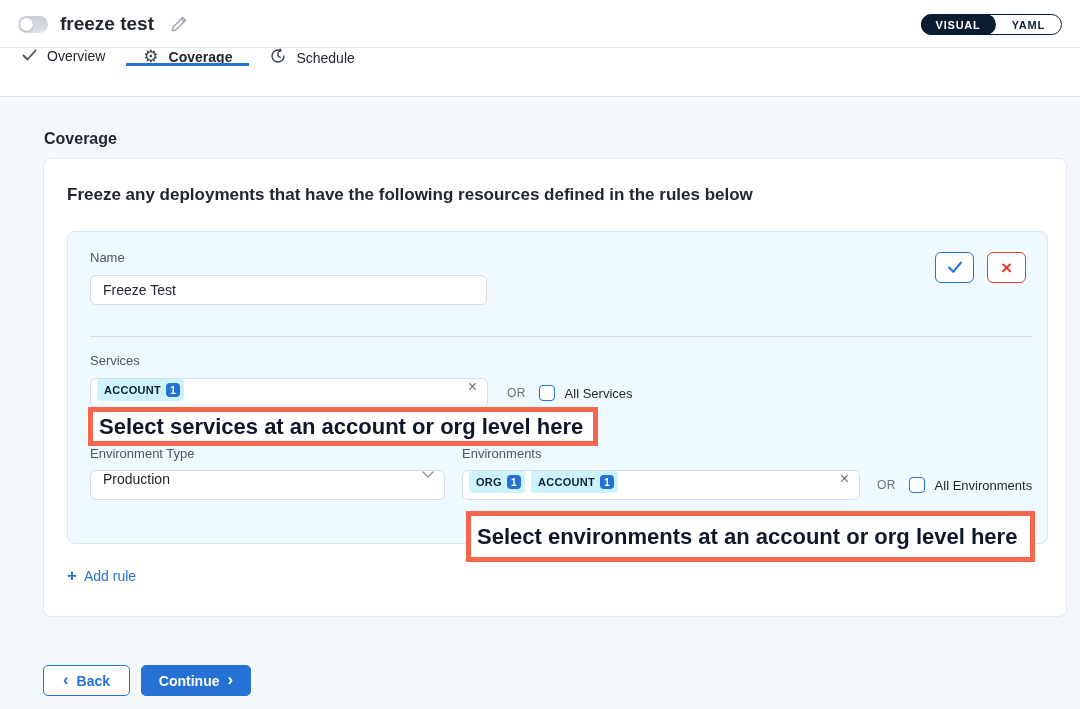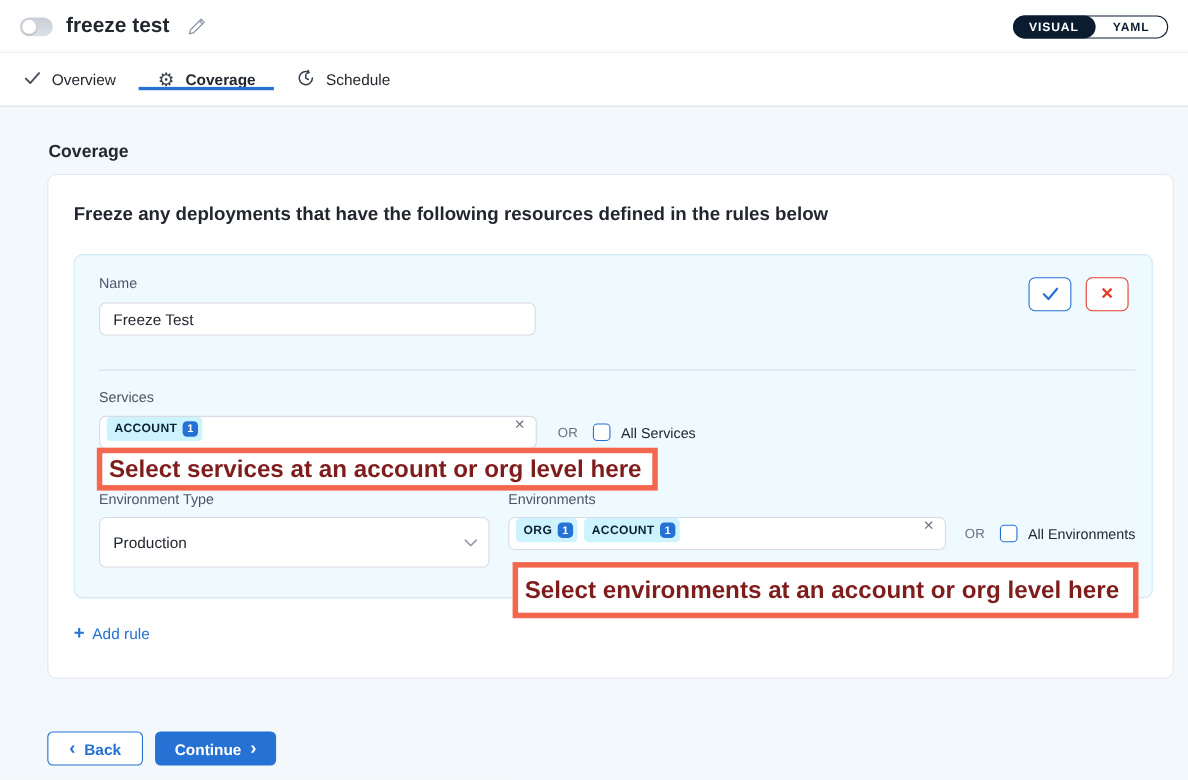--- a/index.html
+++ b/index.html
@@ -22,21 +22,21 @@
   .topbar{position:absolute;left:0;top:0;width:1080px;height:48px;background:#fff;border-bottom:1px solid #e7e9ee;z-index:2}
   .toggle{position:absolute;left:18px;top:16px;width:30px;height:17px;border-radius:9px;background:linear-gradient(#c9cfd8,#dde1e7);cursor:pointer}
   .toggle .knob{position:absolute;left:2px;top:2px;width:13px;height:13px;border-radius:50%;background:#fff;box-shadow:0 1px 2px rgba(0,0,0,.25)}
   .freeze-title{position:absolute;left:60px;top:0;height:48px;line-height:48px;font-size:19px;font-weight:bold;color:var(--ink)}
   .pencil{position:absolute;left:170px;top:15px;width:18px;height:18px;cursor:pointer}
   .mode-pill{position:absolute;right:18px;top:14px;height:21px;display:flex;align-items:center;border:1.5px solid var(--navy);border-radius:12px;background:#fff}
   .mode-visual{height:21px;margin:-1.5px 0 -1.5px -1.5px;padding:0 15px;background:var(--navy);color:#fff;border-radius:11px;display:flex;align-items:center;font-size:11px;font-weight:bold;letter-spacing:.8px;cursor:pointer}
   .mode-yaml{padding:0 16px;color:var(--navy);font-size:11px;font-weight:bold;letter-spacing:.8px;cursor:pointer}
 
   
-  .tabbar{position:absolute;left:0;top:48px;width:1080px;height:49px;background:#fff;border-bottom:1px solid #dde1e6;display:flex;align-items:center;padding-left:5px;z-index:2}
+  .tabbar{position:absolute;left:0;top:48px;width:1080px;height:49px;background:#fff;border-bottom:1px solid #dde1e6;display:flex;align-items:flex-start;padding-left:5px;z-index:2}
   .tab{position:relative;display:flex;align-items:center;gap:10px;padding:0 17px;font-size:14px;color:var(--ink);cursor:pointer}
   .tab + .tab{margin-left:4px}
   .tab.active{font-weight:bold}
   .tab.active::after{content:"";position:absolute;left:0;right:0;bottom:-1px;height:3px;background:var(--primary)}
   .tab .glyph{font-size:17px;color:#39404e;line-height:1;font-weight:normal}
 
   
   .main{position:absolute;left:0;top:97px;width:1080px;height:612px;background:var(--page-bg)}
   .section-title{position:absolute;left:44px;top:33px;font-size:16px;font-weight:bold}
   .card{position:absolute;left:43px;top:61px;width:1024px;height:459px;background:#fff;border:1px solid #e6e9ee;border-radius:8px}
@@ -61,25 +61,25 @@
 
   .or-group{position:absolute;height:30px;display:flex;align-items:center;white-space:nowrap}
   .services-or{left:439px;top:146px}
   .envs-or{left:809px;top:238px}
   .or-label{font-size:12px;font-weight:500;color:var(--muted);letter-spacing:.3px;margin-right:13px}
   .checkbox{width:16px;height:16px;border:1.6px solid var(--primary);border-radius:4px;background:#fff;cursor:pointer;margin-right:10px;flex:none}
   .check-label{font-size:13px;color:var(--ink)}
 
   .envtype-label{left:22px;top:214px}
   .envs-label{left:394px;top:214px}
-  .select{position:absolute;left:22px;top:238px;width:355px;height:46px;background:#fff;border:1px solid var(--border);border-radius:6px;display:flex;align-items:center;padding:0 10px 0 12px;font-size:14px;cursor:pointer}
+  .select{position:absolute;left:22px;top:238px;width:355px;height:30px;background:#fff;border:1px solid var(--border);border-radius:6px;display:flex;align-items:flex-start;padding:0 10px 0 12px;font-size:14px;cursor:pointer}
   .select .chev{margin-left:auto;display:flex}
 
   
-  .annotation{position:absolute;background:#fff;border:5px solid var(--ann-border);color:#7f1d1d;font-weight:bold;font-size:22px;white-space:nowrap;padding:0 6px;z-index:6;display:flex;align-items:center;overflow:hidden}
+  .annotation{position:absolute;background:#fff;border:5px solid var(--ann-border);color:#0f172a;font-weight:bold;font-size:22px;white-space:nowrap;padding:0 6px;z-index:6;display:flex;align-items:center;overflow:hidden}
   .ann-services{left:88px;top:407px;width:510px;height:39px}
   .ann-environments{left:466px;top:511px;width:569px;height:51px}
 
   .add-rule{position:absolute;left:23px;top:408px;display:flex;align-items:center;gap:7px;color:var(--primary);cursor:pointer}
   .add-rule .plus{font-size:17px;font-weight:bold;line-height:1}
   .add-rule .lbl{font-size:14px;font-weight:400}
 
   
   .footer{position:absolute;left:43px;top:568px;display:flex;gap:11px}
   .btn{height:31px;border-radius:5px;display:flex;align-items:center;justify-content:center;gap:8px;font-size:14px;font-weight:bold;cursor:pointer}

